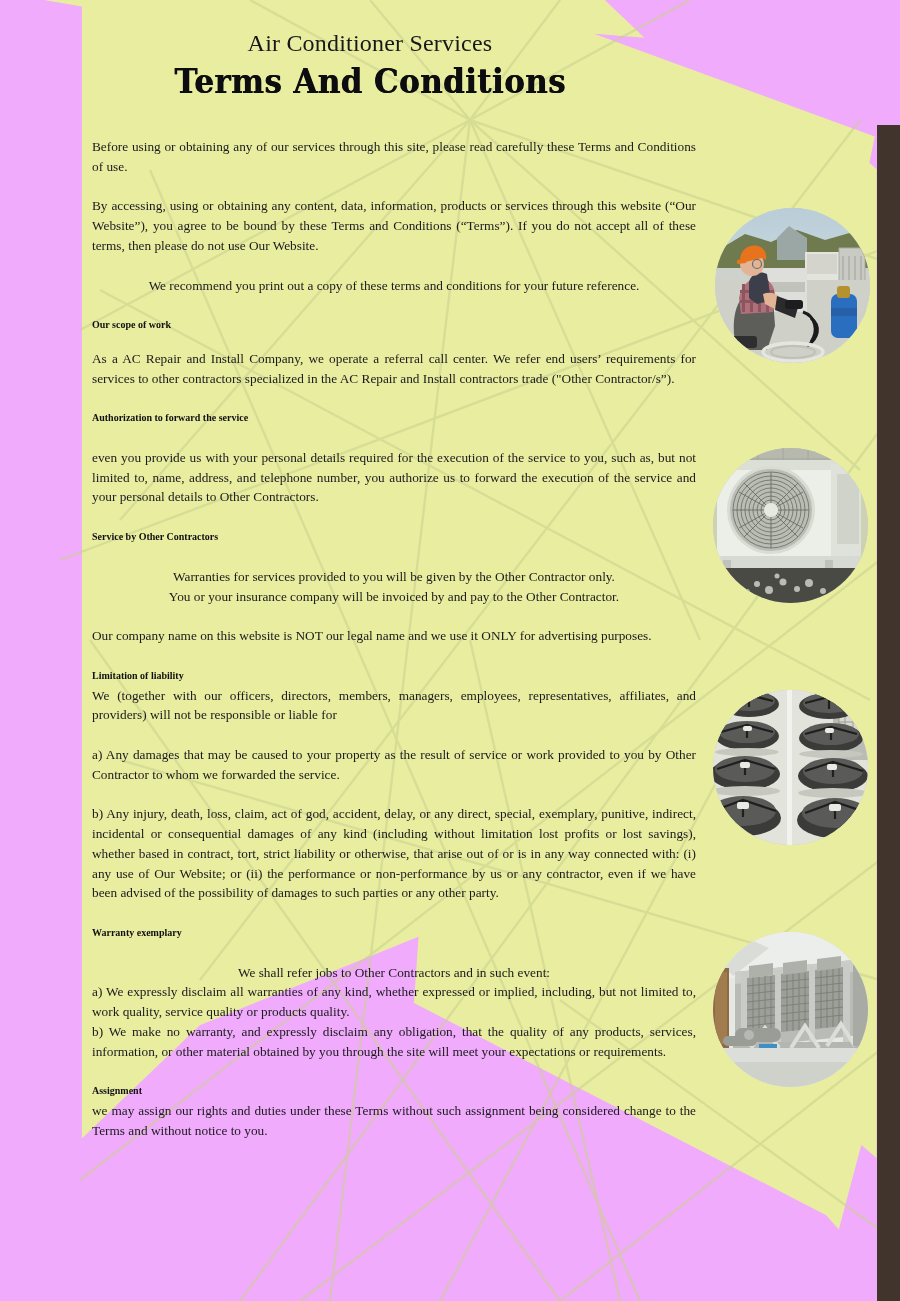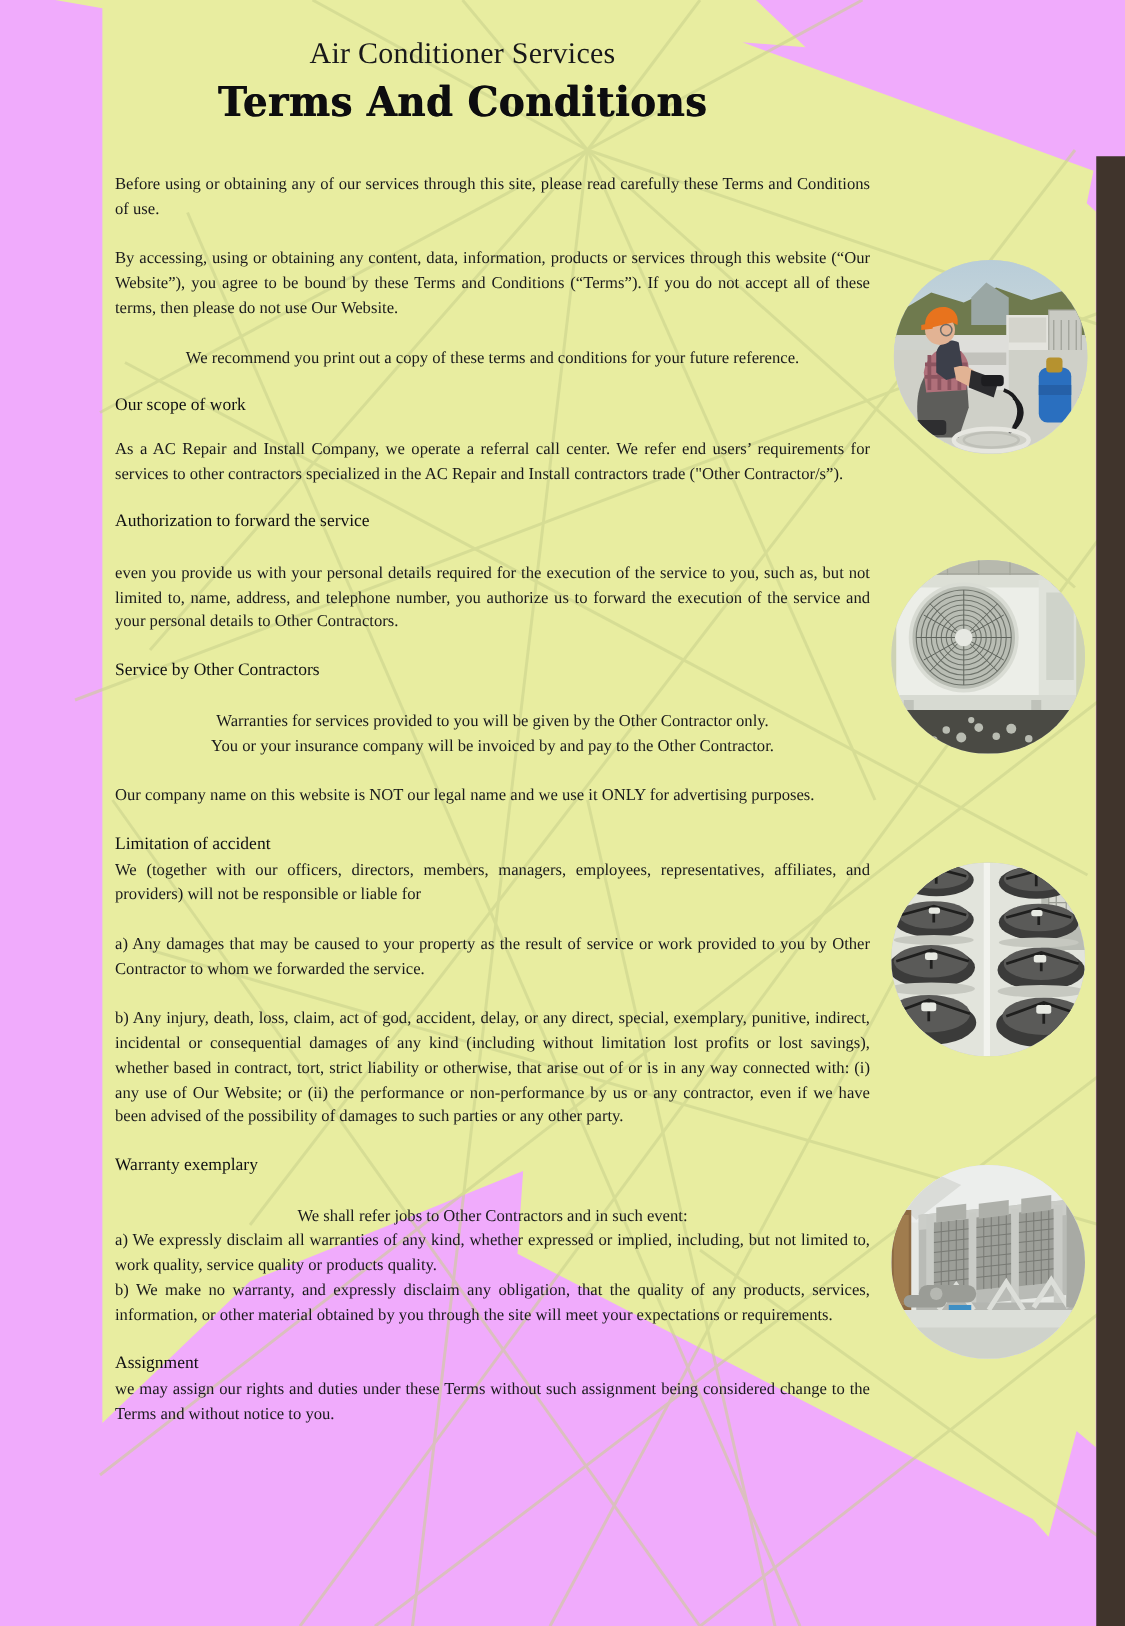--- a/index.html
+++ b/index.html
@@ -128,23 +128,23 @@
     font-size: 13.3px;
     line-height: 19.7px;
     text-align: justify;
     margin: 0;
     hyphens: auto;
     -webkit-hyphens: auto;
   }
   .para.nojust { text-align: center; }
 
   .heading {
-    font-size: 14px;
+    font-size: 10px;
     line-height: 19.7px;
-    font-weight: 400;
+    font-weight: 700;
     margin: 0;
     color: #101012;
   }
 
   .gap-lg { height: 20px; }
   .gap-md { height: 14px; }
 
   
   .photo {
     position: absolute;
@@ -228,21 +228,21 @@
 
       <p class="heading">Service by Other Contractors</p>
       <div class="gap-lg"></div>
       <p class="para nojust">Warranties for services provided to you will be given by the Other Contractor only.</p>
       <p class="para nojust">You or your insurance company will be invoiced by and pay to the Other Contractor.</p>
       <div class="gap-lg"></div>
 
       <p class="para">Our company name on this website is NOT our legal name and we use it ONLY for advertising purposes.</p>
       <div class="gap-lg"></div>
 
-      <p class="heading">Limitation of accident</p>
+      <p class="heading">Limitation of liability</p>
       <p class="para">We (together with our officers, directors, members, managers, employees, representatives, affiliates, and providers) will not be responsible or liable for</p>
       <div class="gap-lg"></div>
 
       <p class="para">a) Any damages that may be caused to your property as the result of service or work provided to you by Other Contractor to whom we forwarded the service.</p>
       <div class="gap-lg"></div>
 
       <p class="para">b) Any injury, death, loss, claim, act of god, accident, delay, or any direct, special, exemplary, punitive, indirect, incidental or consequential damages of any kind (including without limitation lost profits or lost savings), whether based in contract, tort, strict liability or otherwise, that arise out of or is in any way connected with: (i) any use of Our Website; or (ii) the performance or non-performance by us or any contractor, even if we have been advised of the possibility of damages to such parties or any other party.</p>
       <div class="gap-lg"></div>
 
       <p class="heading">Warranty exemplary</p>

